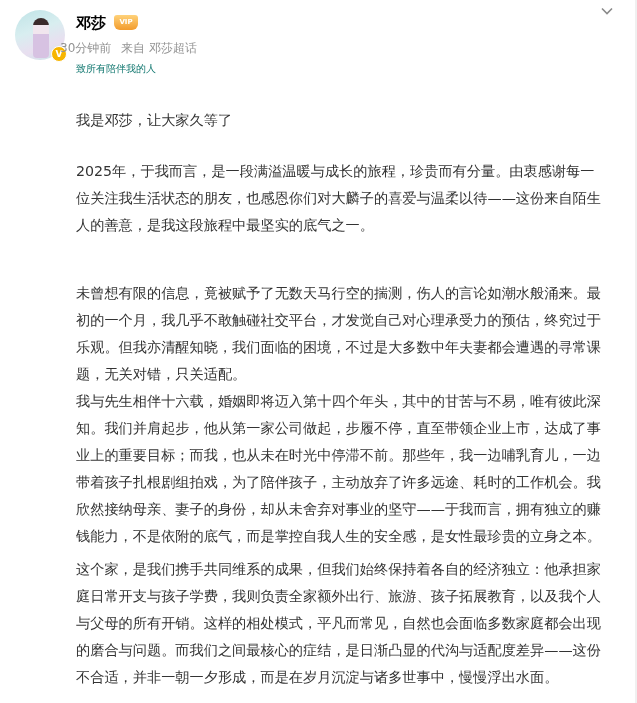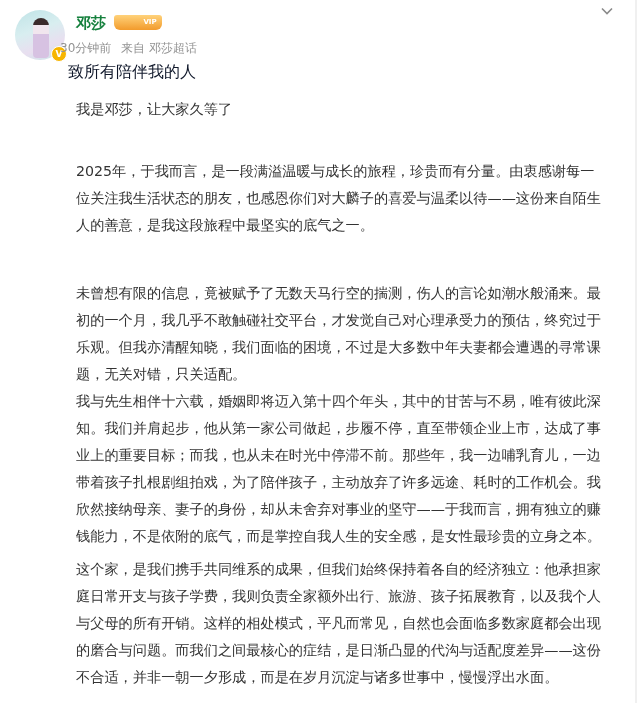--- a/index.html
+++ b/index.html
@@ -9,30 +9,30 @@
   .avatar { position:absolute; left:15px; top:10px; width:50px; height:50px; border-radius:50%;
             background: radial-gradient(circle at 55% 35%, #f3eef5 0 14%, transparent 15%),
                         linear-gradient(160deg,#bfe3e6 0%,#d8eef0 40%,#e9dff0 70%,#c9e6e8 100%);
             overflow:hidden; }
   .avatar .figure { position:absolute; left:18px; top:8px; width:16px; height:40px;
                     background:linear-gradient(180deg,#3b2b2b 0 18%,#f1e6ee 18% 40%,#d7c2e2 40% 100%);
                     border-radius:8px 8px 4px 4px; }
   .vbadge { position:absolute; left:51px; top:46px; width:14px; height:14px; border-radius:50%;
             background:#f7b500; border:1.5px solid #fff; color:#fff; font-size:9px; font-weight:bold;
             text-align:center; line-height:14px; }
-  .name { position:absolute; left:76px; top:14px; font-size:15px; font-weight:bold; color:#15803d; }
+  .name { position:absolute; left:76px; top:14px; font-size:15px; font-weight:bold; color:#000000; }
   .vip { position:absolute; left:114px; top:15px; width:24px; height:15px; border-radius:3px 3px 6px 6px;
          background:linear-gradient(180deg,#ffd27a,#f29b2c); color:#fff; font-size:7px; font-weight:bold;
-         text-align:center; line-height:15px;padding-left:24px; }
+         text-align:center; line-height:15px; }
   .meta { position:absolute; left:60px; top:40px; font-size:12px; color:#939393; }
   .meta span { margin-right:6px; }
   .chevron { position:absolute; left:600px; top:4px; width:14px; height:14px; }
-  .title { position:absolute; left:68px; top:62px; font-size:16px; color:#0f172a; }
+  .title { position:absolute; left:76px; top:62px; font-size:10px; color:#0f766e; }
   .p { position:absolute; left:76px; width:530px; font-size:14.2px; line-height:27px; color:#333; }
-  .p1 { top:96px; }
+  .p1 { top:107px; }
   .p2 { top:158px; }
   .p3 { top:257px;margin-top:23px; }
   .p4 { top:388px; }
   .p5 { top:556px; }
 </style>
 </head>
 <body>
 
 <div class="right-border"></div>
 

